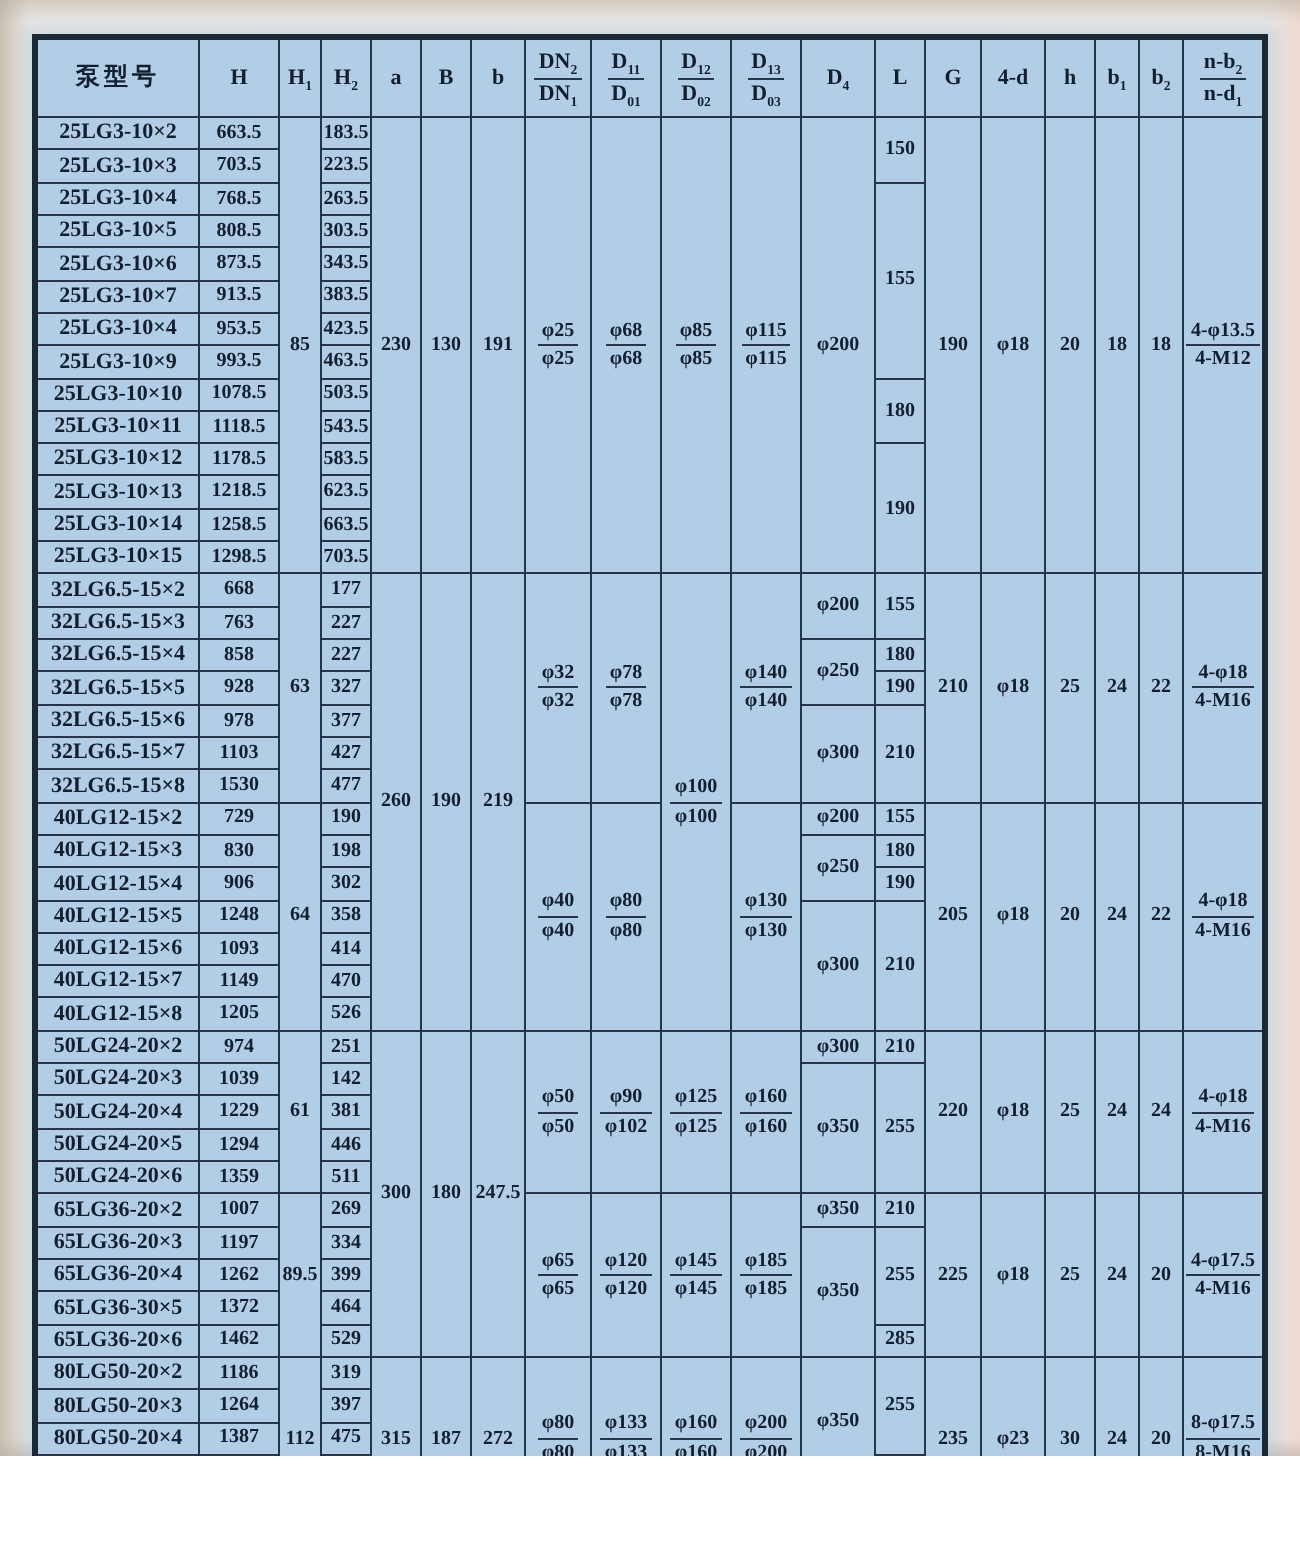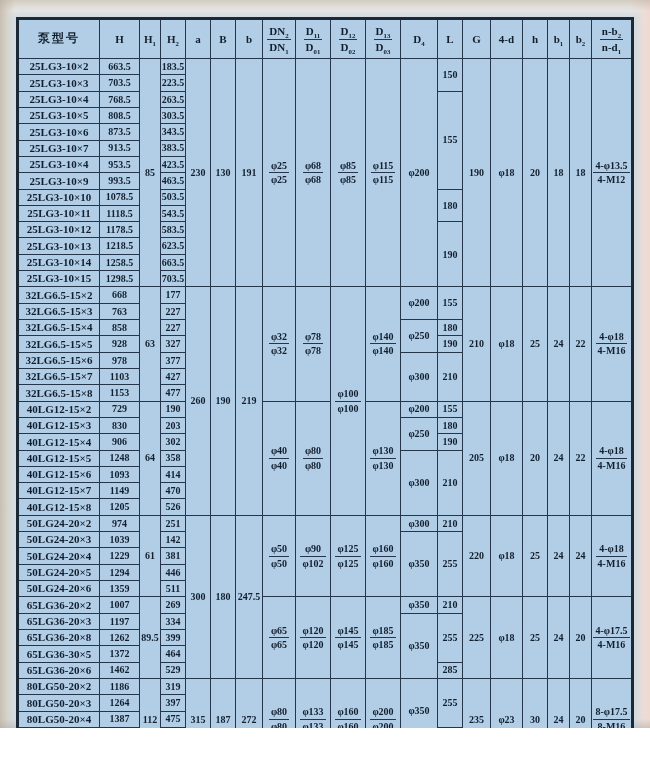--- a/index.html
+++ b/index.html
@@ -222,21 +222,21 @@
           <td class="col-D4" rowspan="3">φ300</td>
           <td class="col-L" rowspan="3">210</td>
         </tr>
         <tr>
           <td class="col-model">32LG6.5-15×7</td>
           <td class="col-H">1103</td>
           <td class="col-H2">427</td>
         </tr>
         <tr>
           <td class="col-model">32LG6.5-15×8</td>
-          <td class="col-H">1153</td>
+          <td class="col-H">1530</td>
           <td class="col-H2">477</td>
         </tr>
         <tr>
           <td class="col-model">40LG12-15×2</td>
           <td class="col-H">729</td>
           <td class="col-H1" rowspan="7">64</td>
           <td class="col-H2">190</td>
           <td class="col-DN" rowspan="7"><span class="fr"><span class="t">φ40</span><span class="b">φ40</span></span></td>
           <td class="col-D11" rowspan="7"><span class="fr"><span class="t">φ80</span><span class="b">φ80</span></span></td>
           <td class="col-D13" rowspan="7"><span class="fr"><span class="t">φ130</span><span class="b">φ130</span></span></td>
@@ -245,21 +245,21 @@
           <td class="col-G" rowspan="7">205</td>
           <td class="col-d4" rowspan="7">φ18</td>
           <td class="col-h" rowspan="7">20</td>
           <td class="col-b1" rowspan="7">24</td>
           <td class="col-b2" rowspan="7">22</td>
           <td class="col-n" rowspan="7"><span class="fr"><span class="t">4-φ18</span><span class="b">4-M16</span></span></td>
         </tr>
         <tr>
           <td class="col-model">40LG12-15×3</td>
           <td class="col-H">830</td>
-          <td class="col-H2">203</td>
+          <td class="col-H2">198</td>
           <td class="col-D4" rowspan="2">φ250</td>
           <td class="col-L" rowspan="1">180</td>
         </tr>
         <tr>
           <td class="col-model">40LG12-15×4</td>
           <td class="col-H">906</td>
           <td class="col-H2">302</td>
           <td class="col-L" rowspan="1">190</td>
         </tr>
         <tr>
@@ -346,21 +346,21 @@
           <td class="col-n" rowspan="5"><span class="fr"><span class="t">4-φ17.5</span><span class="b">4-M16</span></span></td>
         </tr>
         <tr>
           <td class="col-model">65LG36-20×3</td>
           <td class="col-H">1197</td>
           <td class="col-H2">334</td>
           <td class="col-D4" rowspan="4">φ350</td>
           <td class="col-L" rowspan="3">255</td>
         </tr>
         <tr>
-          <td class="col-model">65LG36-20×8</td>
+          <td class="col-model">65LG36-20×4</td>
           <td class="col-H">1262</td>
           <td class="col-H2">399</td>
         </tr>
         <tr>
           <td class="col-model">65LG36-30×5</td>
           <td class="col-H">1372</td>
           <td class="col-H2">464</td>
         </tr>
         <tr>
           <td class="col-model">65LG36-20×6</td>

